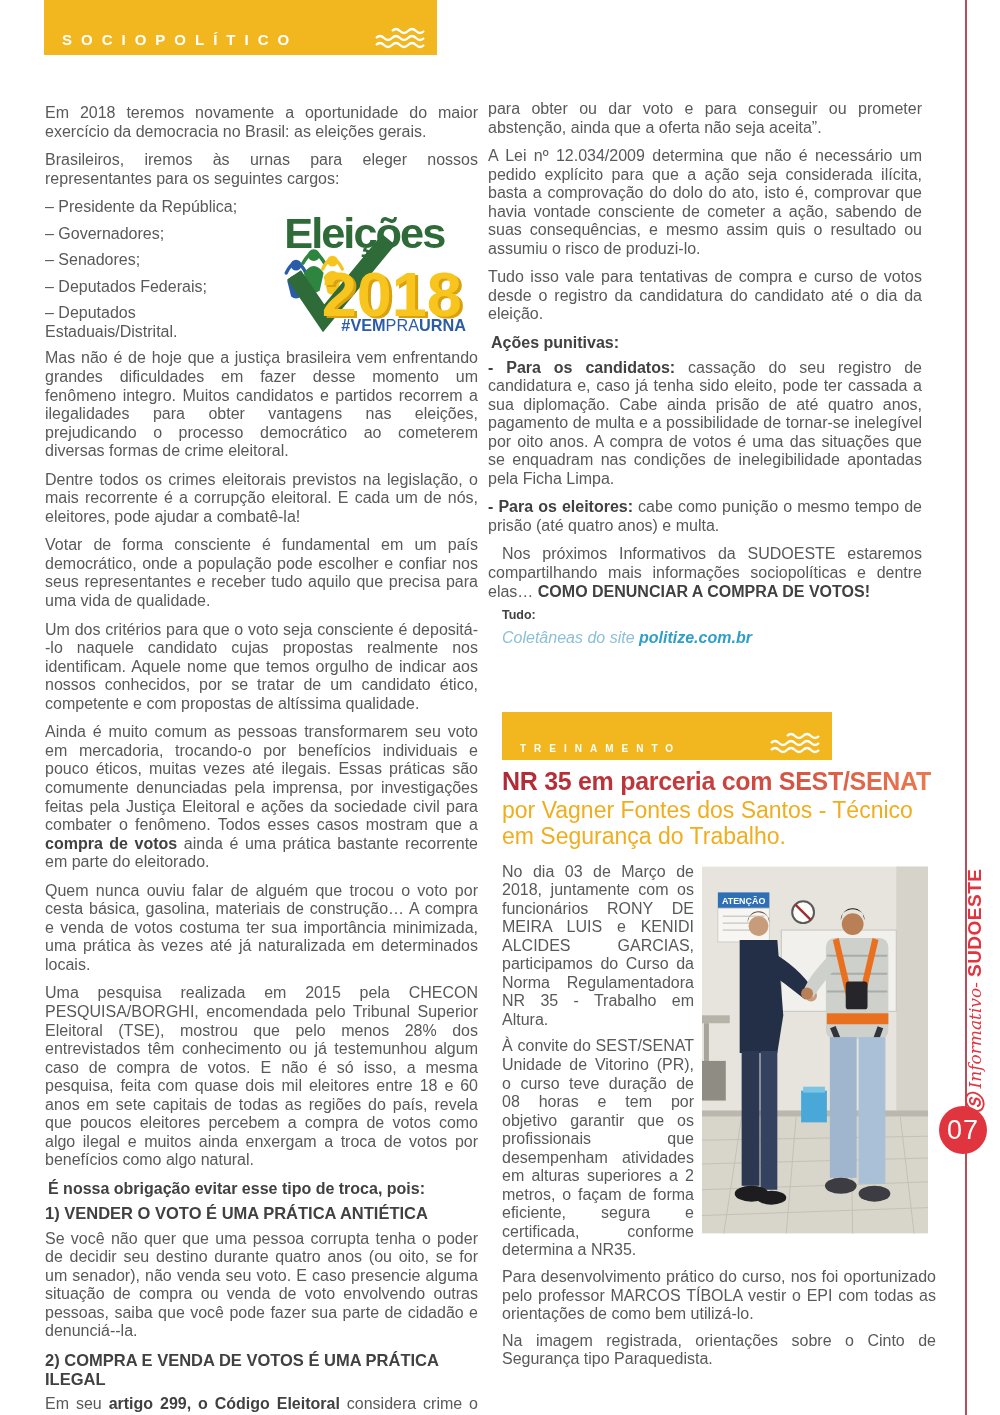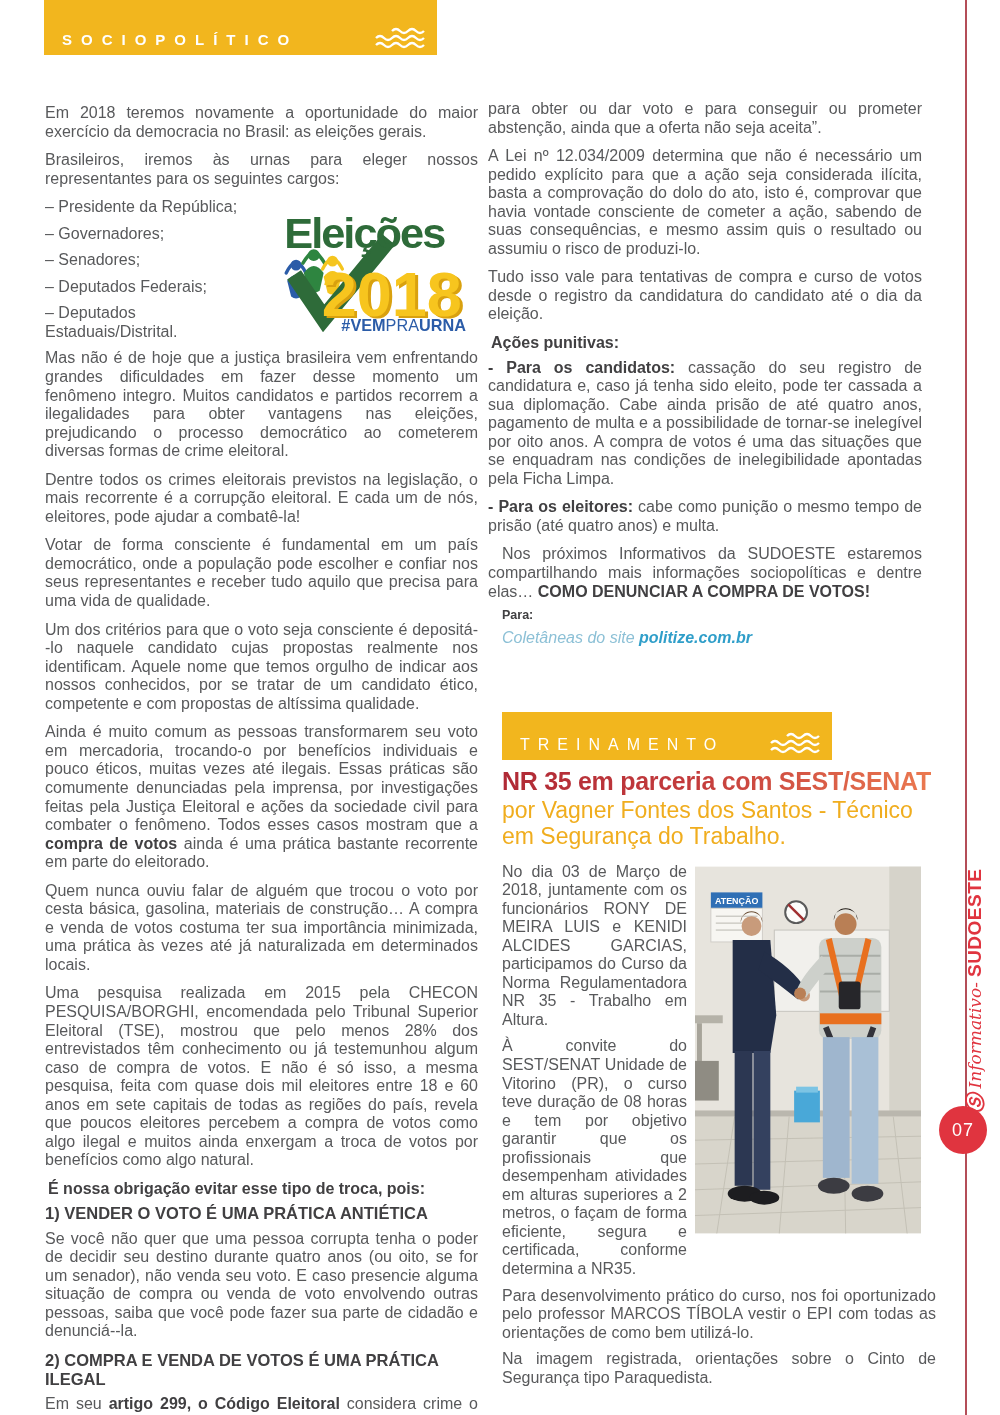--- a/index.html
+++ b/index.html
@@ -8,21 +8,21 @@
   
   .vrule{position:absolute;left:965px;top:0;width:2px;height:1415px;background:#B44E58;}
   .sidebar-brand{position:absolute;left:875px;top:977px;width:200px;height:28px;
         transform:rotate(-90deg);display:flex;align-items:center;justify-content:center;gap:5px;
         color:var(--sidebar-red,#E0343F);white-space:nowrap;}
   .brand-script{font-family:"DejaVu Serif","Liberation Serif",serif;font-style:italic;font-size:17px;}
   .brand-bold{font-weight:bold;font-size:19px;letter-spacing:.5px;}
   .s-mark{font-family:"DejaVu Serif",serif;font-style:italic;font-weight:bold;font-size:20px;}
   .page-badge{position:absolute;left:939px;top:1106px;width:48px;height:48px;border-radius:50%;
         background:var(--sidebar-red,#EA3848);color:#fff;display:flex;align-items:center;justify-content:center;
-        font-size:18px;letter-spacing:1px;}
+        font-size:27px;letter-spacing:1px;}
   
   .banner{background:var(--banner-yellow,#F2B61E);position:relative;}
   .banner-top{position:absolute;left:44px;top:0;width:393px;height:55px;}
   .kicker{position:absolute;left:18px;bottom:7px;color:#fff;font-weight:bold;font-size:15px;letter-spacing:9px;}
   .waves{position:absolute;right:8px;bottom:6px;}
   
   .h-eleicoes{position:absolute;left:45px;top:56px;margin:0;font-size:37px;font-weight:bold;letter-spacing:-.5px;
         background:linear-gradient(90deg,#9E2234 0%,#BE3039 45%,#E2673F 100%);
         -webkit-background-clip:text;background-clip:text;-webkit-text-fill-color:transparent;color:#B02836;}
   
@@ -38,28 +38,28 @@
   .logo-float{float:right;width:230px;height:132px;margin:4px -2px 4px 10px;}
   .indent{text-indent:14px;}
   
   .fonte{position:absolute;left:502px;top:608px;width:434px;}
   .fonte-label{font-size:12.5px;font-weight:bold;color:var(--heading-dark,#414042);}
   .fonte-line{font-size:16px;font-style:italic;color:var(--fonte-light-blue,#8CC0D6);margin-top:7px;}
   .fonte-link{color:var(--fonte-link-blue,#2F9EC9);font-weight:bold;text-decoration:none;font-style:italic;}
   
   .training{position:absolute;left:502px;top:712px;width:434px;}
   .banner-training{width:330px;height:48px;}
-  .kicker2{position:absolute;left:18px;bottom:6px;color:#fff;font-weight:normal;font-size:16px;letter-spacing:8px;}
+  .kicker2{position:absolute;left:18px;bottom:6px;color:#fff;font-weight:bold;font-size:10px;letter-spacing:8px;}
   .h-nr35{margin:7px 0 2px;font-size:25px;font-weight:bold;letter-spacing:-.3px;
         background:linear-gradient(90deg,#B02A36 0%,#C43C3C 45%,#EC7A50 100%);
         -webkit-background-clip:text;background-clip:text;-webkit-text-fill-color:transparent;color:#C0392B;}
   .byline{font-size:23px;font-weight:normal;color:var(--byline-gold,#F0AD1E);line-height:1.12;margin:2px 0 13px;}
   .training-body{font-size:16px;line-height:1.16;color:var(--body-text,#58595B);text-align:justify;}
   .training-body .para{margin:0 0 8px;}
-  .photo{float:right;width:226px;height:370px;margin:2px 15px 8px 8px;}
+  .photo{float:right;width:226px;height:370px;margin:2px 8px 8px 8px;}
 </style>
 </head>
 <body>
 
 <div class="page">
 
   <div class="banner banner-top">
     <span class="kicker">SOCIOPOLÍTICO</span>
     <svg class="waves" width="54" height="22" viewBox="0 0 54 22">
       <path d="M17 4 Q21 0 25 4 T33 4 T41 4 T49 4" stroke="#fff" stroke-width="2.4" fill="none"></path>
@@ -122,21 +122,21 @@
     <p class="para">para obter ou dar voto e para conseguir ou prometer abstenção, ainda que a oferta não seja aceita”.</p>
     <p class="para">A Lei nº 12.034/2009 determina que não é necessário um pedido explícito para que a ação seja considerada ilícita, basta a comprovação do dolo do ato, isto é, comprovar que havia vontade consciente de cometer a ação, sabendo de suas consequências, e mesmo assim quis o resultado ou assumiu o risco de produzi-lo.</p>
     <p class="para">Tudo isso vale para tentativas de compra e curso de votos desde o registro da candidatura do candidato até o dia da eleição.</p>
     <div class="subhead-sm">Ações punitivas:</div>
     <p class="para"><b class="ink">- Para os candidatos:</b><span> cassação do seu registro de candidatura e, caso já tenha sido eleito, pode ter cassada a sua diplomação. Cabe ainda prisão de até quatro anos, pagamento de multa e a possibilidade de tornar-se inelegível por oito anos. A compra de votos é uma das situações que se enquadram nas condições de inelegibilidade apontadas pela Ficha Limpa.</span></p>
     <p class="para"><b class="ink">- Para os eleitores:</b><span> cabe como punição o mesmo tempo de prisão (até quatro anos) e multa.</span></p>
     <p class="para indent"><span>Nos próximos Informativos da SUDOESTE estaremos compartilhando mais informações sociopolíticas e dentre elas… </span><b class="ink">COMO DENUNCIAR A COMPRA DE VOTOS!</b></p>
   </div>
 
   <div class="fonte">
-    <div class="fonte-label">Para:</div>
+    <div class="fonte-label">Tudo:</div>
     <div class="fonte-line"><span>Coletâneas do site </span><a class="fonte-link">politize.com.br</a></div>
   </div>
 
   <div class="training">
     <div class="banner banner-training">
       <span class="kicker2">TREINAMENTO</span>
       <svg class="waves" width="54" height="22" viewBox="0 0 54 22">
         <path d="M17 4 Q21 0 25 4 T33 4 T41 4 T49 4" stroke="#fff" stroke-width="2.4" fill="none"></path>
         <path d="M1 11 Q5 7 9 11 T17 11 T25 11 T33 11 T41 11 T49 11" stroke="#fff" stroke-width="2.4" fill="none"></path>
         <path d="M1 18 Q5 14 9 18 T17 18 T25 18 T33 18 T41 18 T49 18" stroke="#fff" stroke-width="2.4" fill="none"></path>

